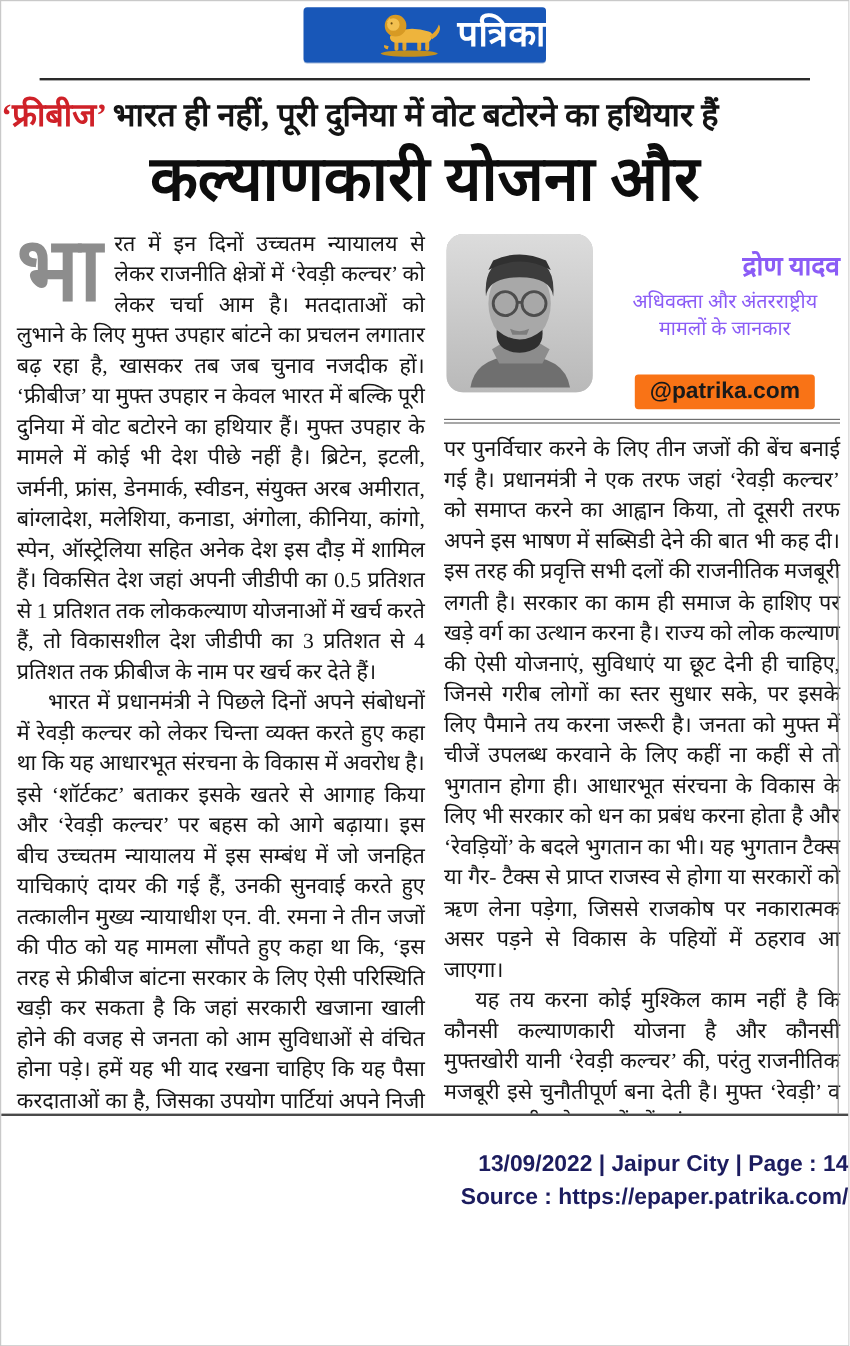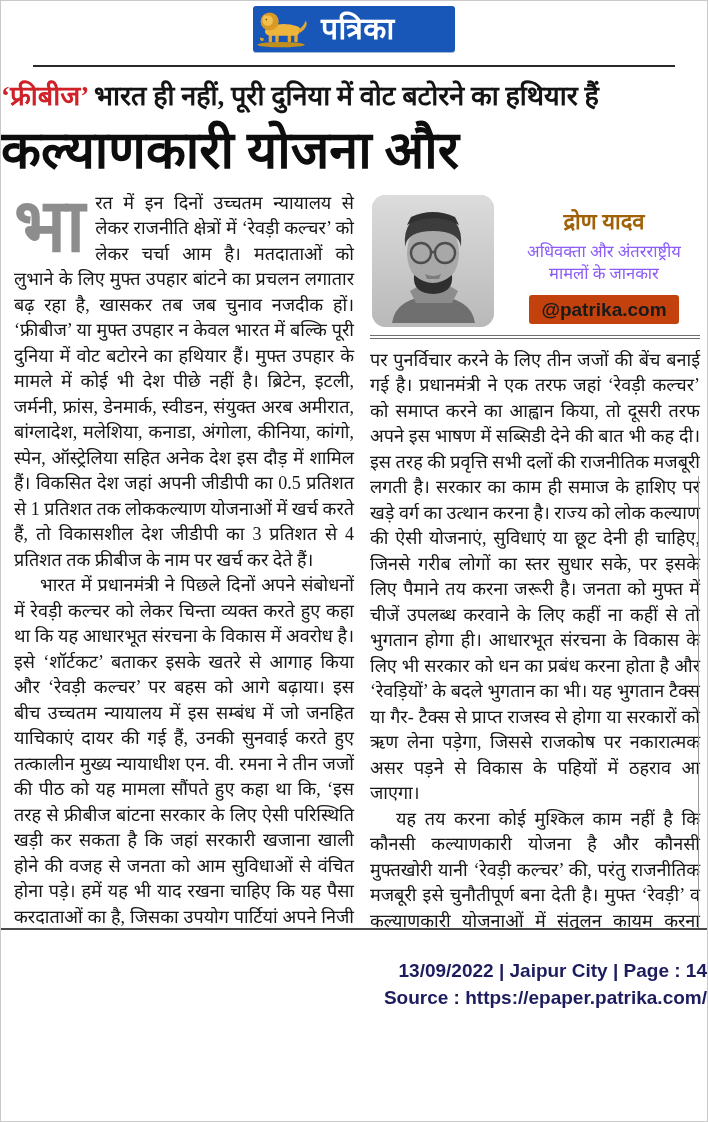--- a/index.html
+++ b/index.html
@@ -15,21 +15,21 @@
     border: 1px solid #c9c9c9;
     overflow: hidden;
     color: #111;
   }
 
   
   .masthead { text-align: center; padding-top: 5px; height: 64px; }
   .logo {
     display: inline-flex;
     align-items: center;
-    justify-content: flex-start;
+    justify-content: flex-end;
     gap: 10px;
     width: 202px;
     height: 46px;
     background: #1857b8;
     border-radius: 3px;
     box-shadow: 0 1px 0 #9fb6d8;
   }
   .logo-lion { width: 58px; height: 38px; flex: 0 0 auto; }
   .logo-text {
     color: #ffffff;
@@ -53,21 +53,21 @@
     font-size: 27px;
     font-weight: 700;
     padding: 9px 0 2px 0;
     color: #141414;
     white-space: nowrap;
   }
   .kicker-highlight { color: #cf2128; }
 
   
   .headline {
-    text-align: left;
+    text-align: center;
     font-size: 52px;
     font-weight: 700;
     line-height: 1.3;
     color: #0d0d0d;
     padding: 2px 0 6px 0;
   }
 
   
   .content {
     position: relative;
@@ -104,27 +104,27 @@
   .portrait {
     width: 122px;
     height: 132px;
     border-radius: 14px;
     overflow: hidden;
     flex: 0 0 auto;
     background: #d7d7d7;
   }
   .portrait svg { display: block; width: 100%; height: 100%; }
   .author-info { flex: 1 1 auto; text-align: center; padding-top: 14px; }
-  .author-name { font-size: 22px; font-weight: 700; color: #a16207; line-height: 1.2; }
+  .author-name { font-size: 22px; font-weight: 700; color: #8b5cf6; line-height: 1.2; text-align: right; }
   .author-role { font-size: 16.5px; color: #8b5cf6; line-height: 1.35; margin-top: 6px; }
   .author-handle {
     display: inline-block;
-    margin-top: 9px;
+    margin-top: 26px;
     padding: 2px 12px;
-    background: #c2410c;
+    background: #f97316;
     border-radius: 3px;
     font-family: "Liberation Sans", "DejaVu Sans", sans-serif;
     font-weight: 700;
     font-size: 19px;
     color: #1a1a1a;
   }
   .double-rule {
     height: 4px;
     border-top: 1px solid #6e6e6e;
     border-bottom: 1px solid #6e6e6e;

